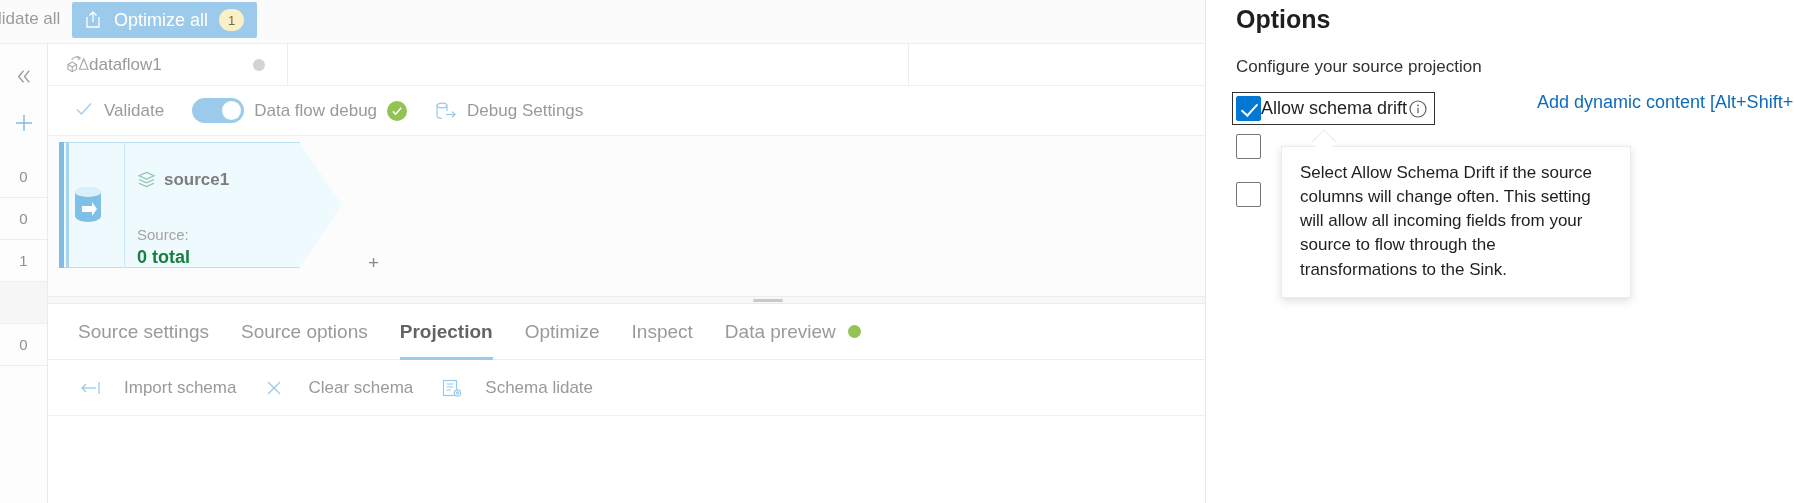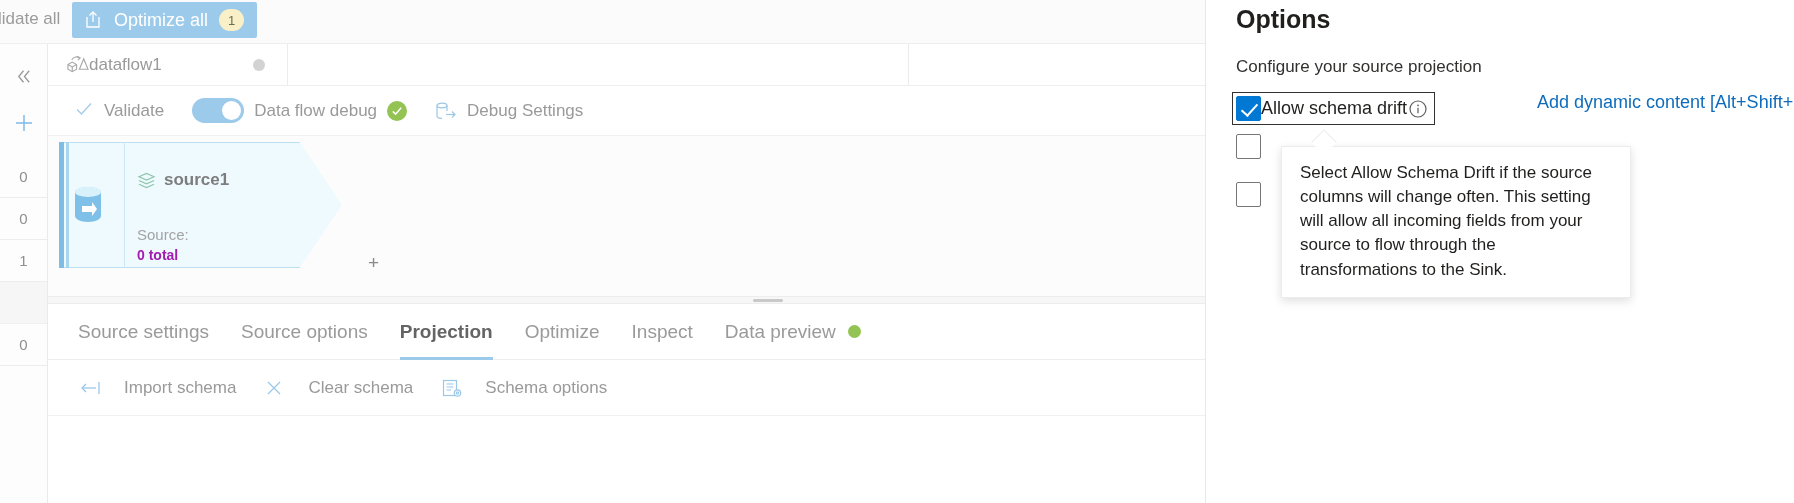--- a/index.html
+++ b/index.html
@@ -208,33 +208,33 @@
   }
   .node-db-icon {
     position: absolute;
     left: 13px; top: 44px;
     width: 32px; height: 38px;
     display: block;
   }
   .node-title {
     position: absolute;
     left: 78px; top: 28px;
-    display: flex; align-items: flex-end; gap: 8px;
+    display: flex; align-items: flex-start; gap: 8px;
   }
   .node-title-icon { width: 19px; height: 19px; display: block; }
   .node-title-text { color: #7d7d7d; font-size: 17px; font-weight: bold; }
   .node-cols-label {
     position: absolute;
     left: 78px; top: 84px;
     color: #a3a3a3; font-size: 15px;
   }
   .node-cols-value {
     position: absolute;
     left: 78px; top: 105px;
-    color: #a21caf; font-size: 14px; font-weight: bold;
+    color: #15803d; font-size: 18px; font-weight: bold;
   }
   .node-plus {
     position: absolute;
     left: 320px; top: 117px;
     color: #8a8a8a; font-size: 19px; line-height: 1;
     cursor: pointer;
   }
 
   
   .splitter {
@@ -579,21 +579,21 @@
 
       <div class="schema-item">
         <span class="schema-icon">
           <svg viewBox="0 0 22 20" width="22" height="20" fill="none" stroke="#9cc8e8" stroke-width="1.2">
             <rect x="2.5" y="2.5" width="13" height="15"></rect>
             <path d="M5.5 6 L12.5 6 M5.5 9 L12.5 9 M5.5 12 L10 12"></path>
             <circle cx="16.5" cy="15" r="3.2" fill="#ffffff"></circle>
             <circle cx="16.5" cy="15" r="1.2"></circle>
           </svg>
         </span>
-        <span class="schema-label">Schema options</span>
+        <span class="schema-label">Schema lidate</span>
       </div>
     </div>
   </div>
 
   <div class="options-panel">
     <div class="options-title">Options</div>
     <div class="options-sub">Configure your source projection</div>
 
     <div class="cb-row focused" style="top:92px;">
       <span class="cb-box checked"></span>

